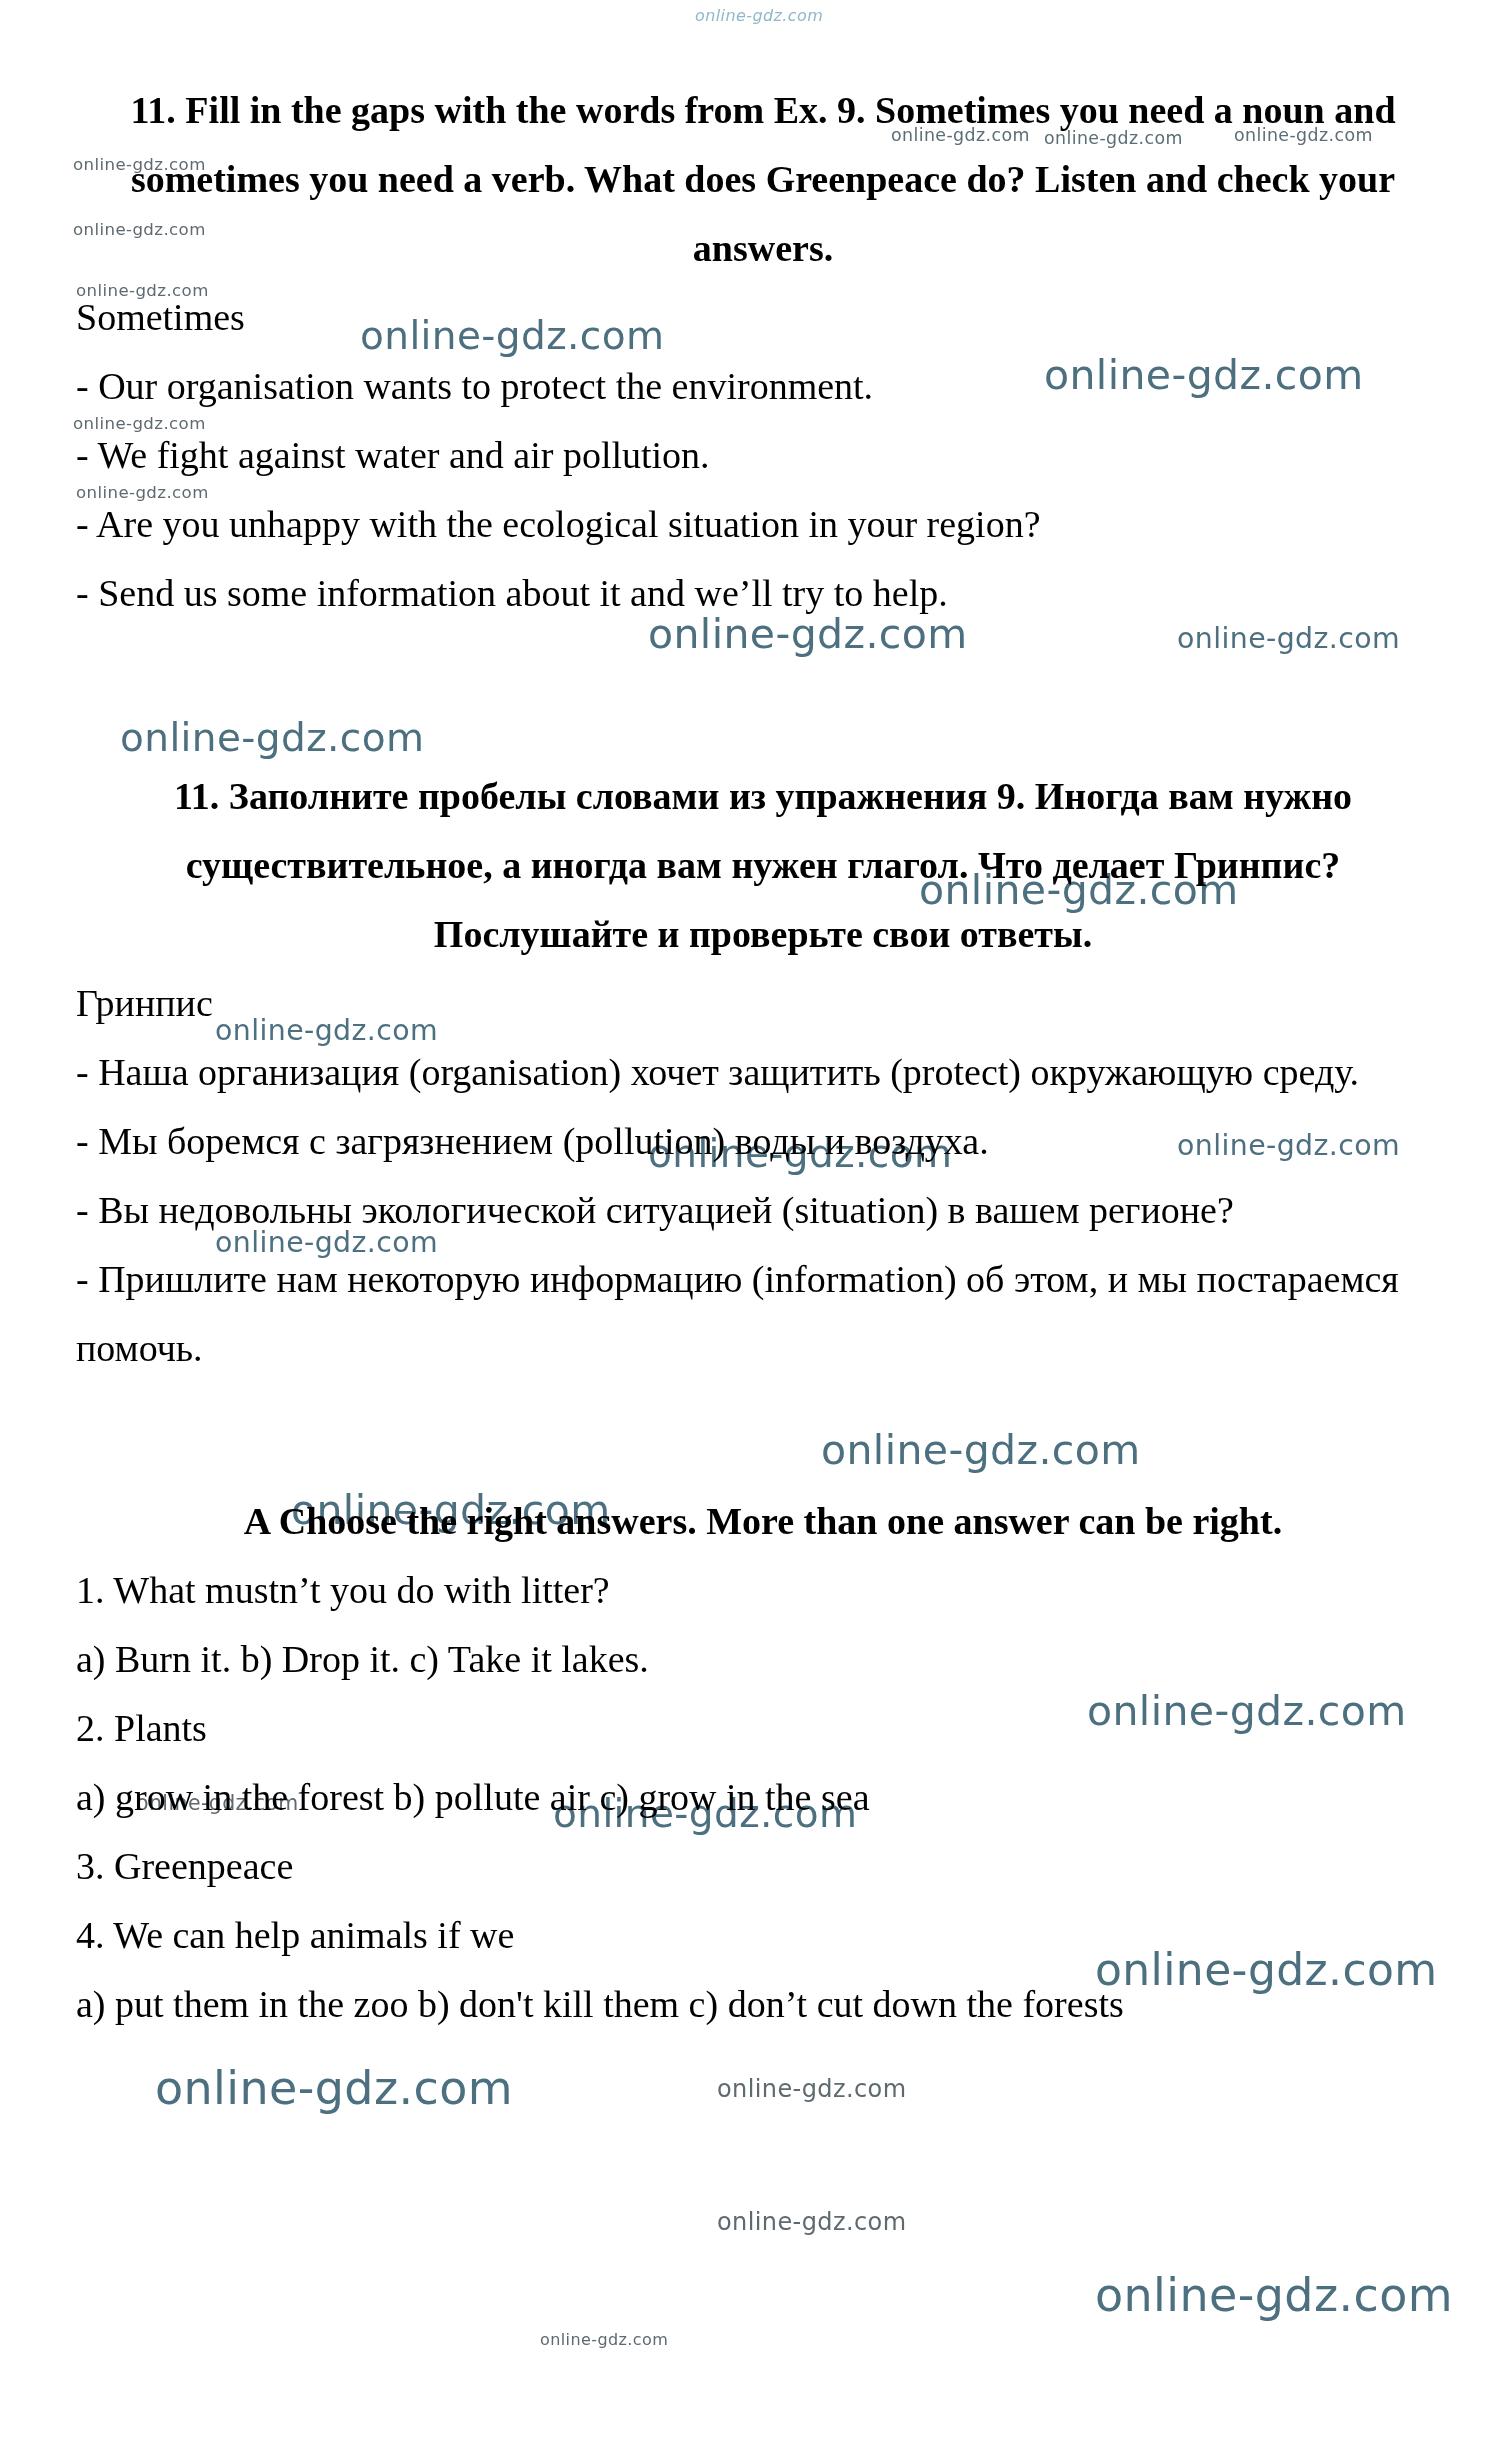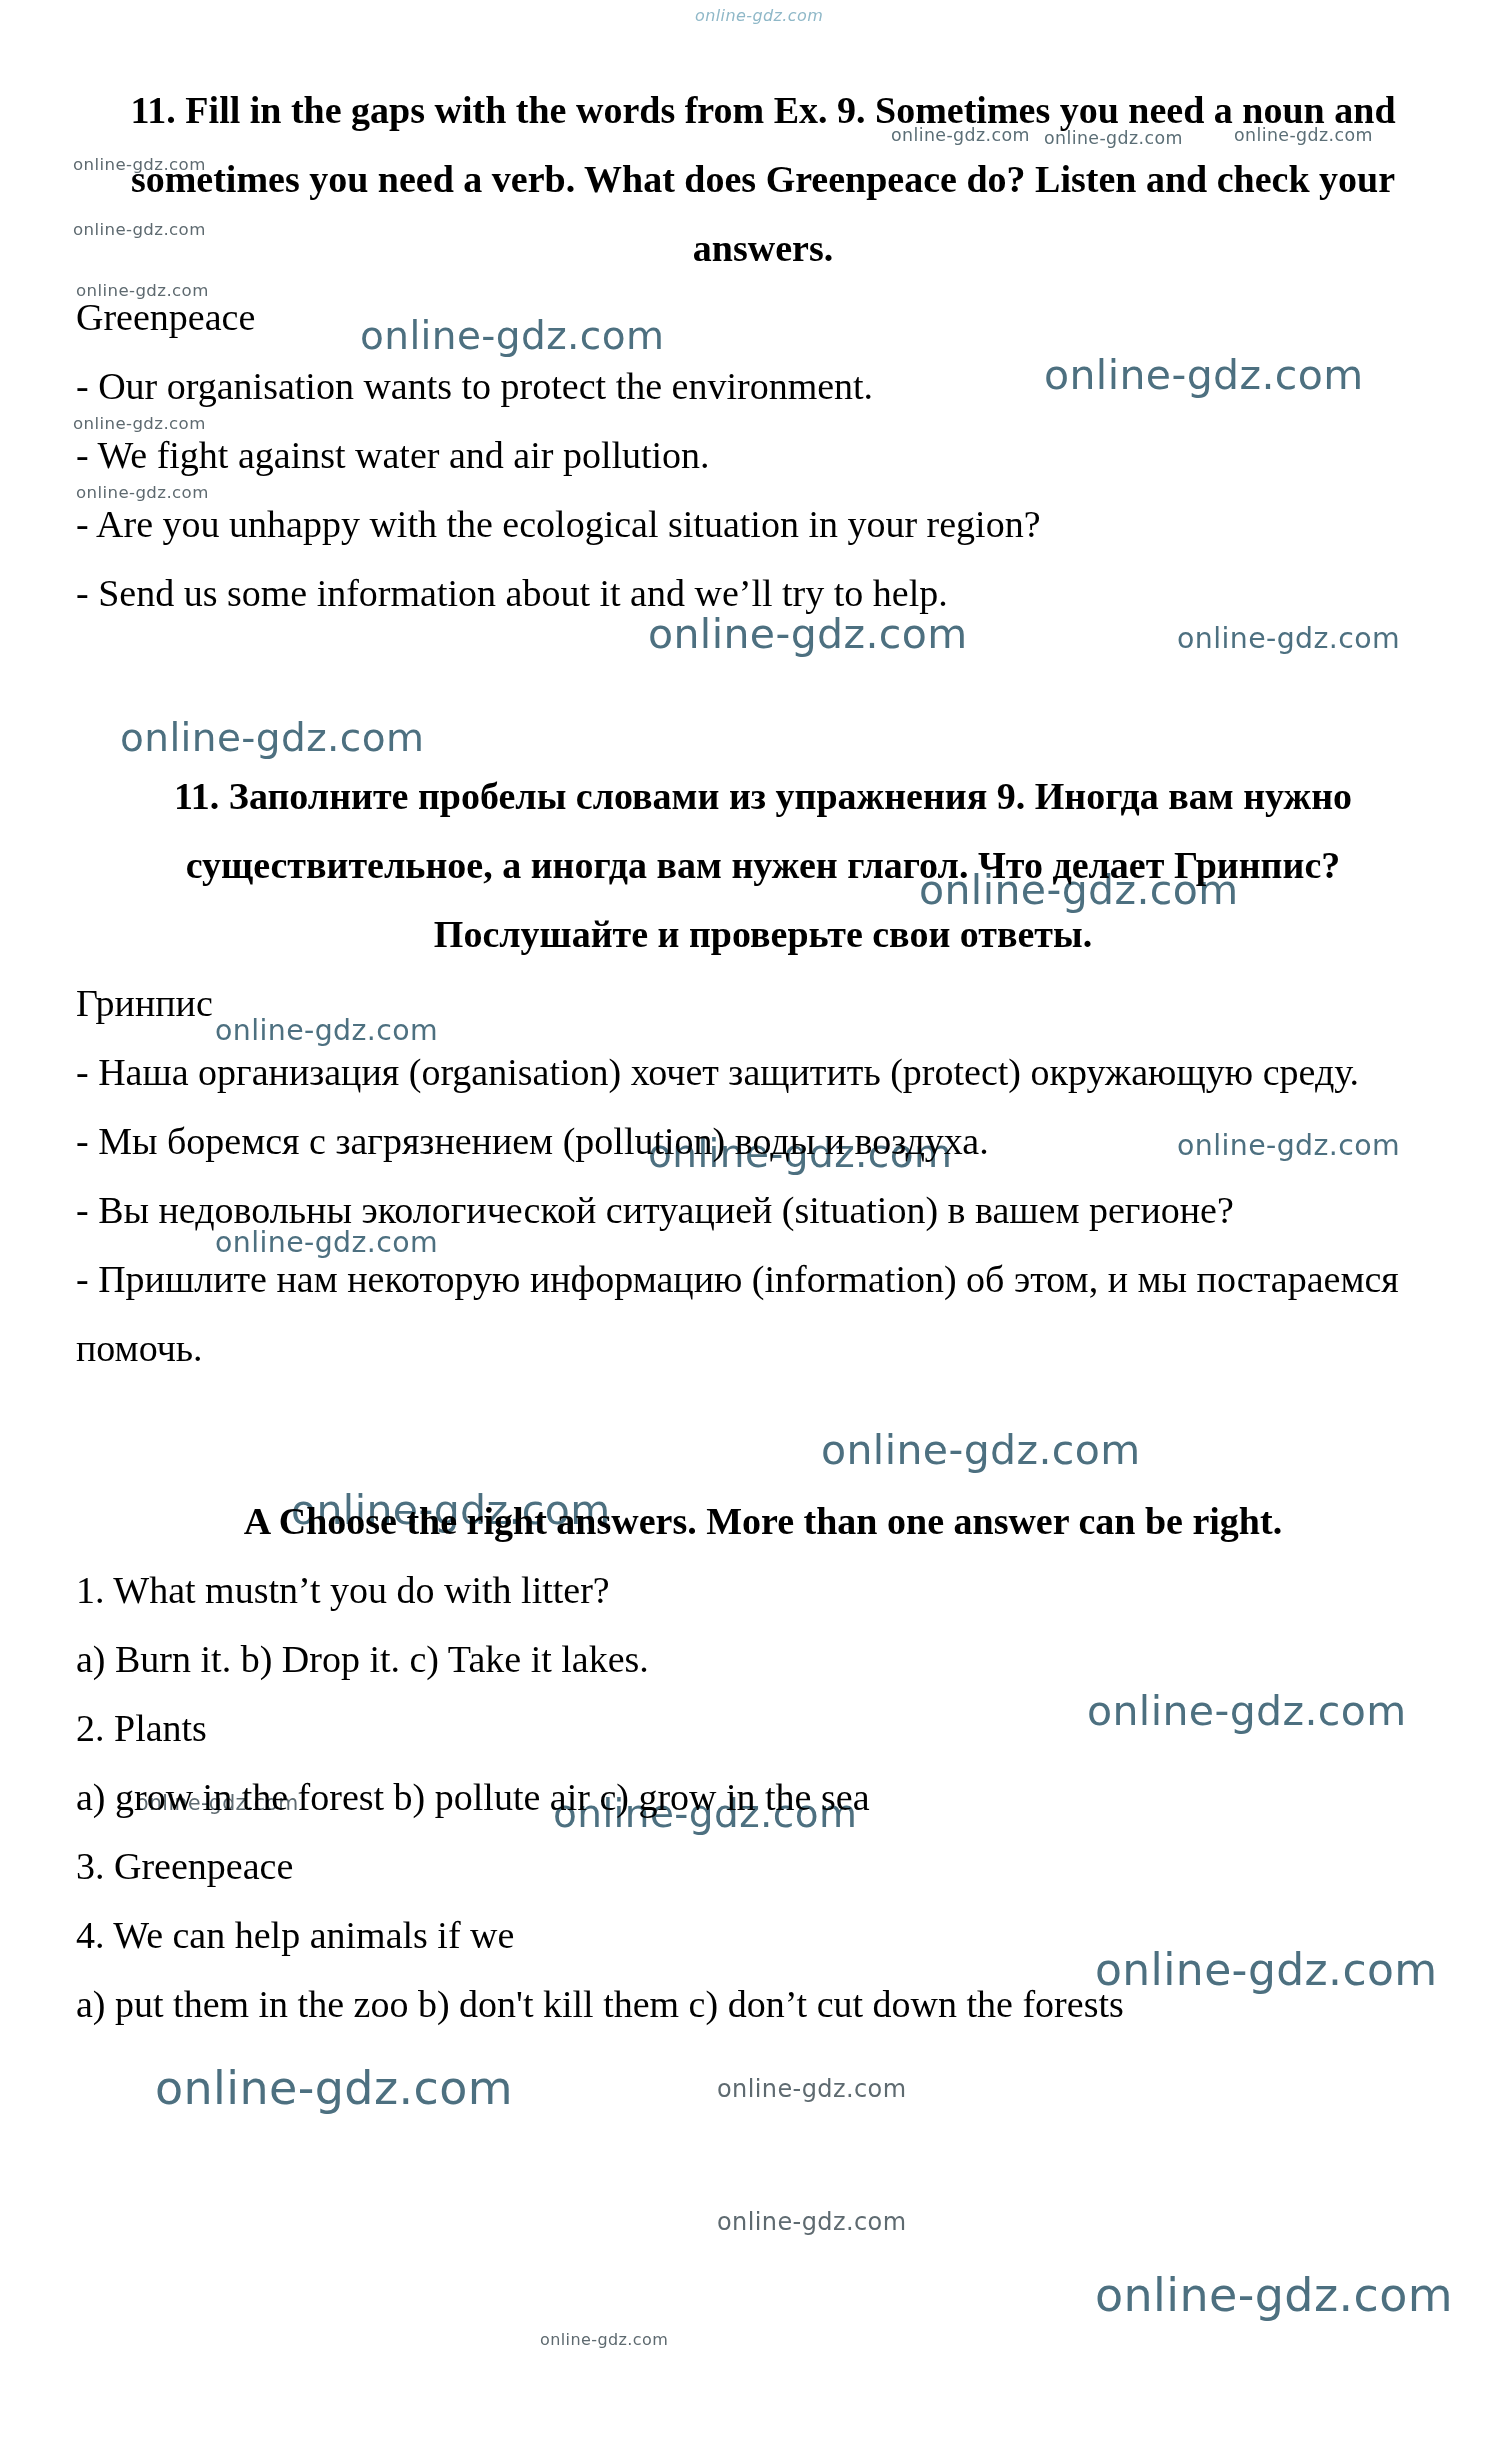--- a/index.html
+++ b/index.html
@@ -72,21 +72,21 @@
       <span class="wm" style="left: 717px; top: 2075px; font-size: 24px; color: rgb(94, 106, 112);">online-gdz.com</span>
       <span class="wm" style="left: 717px; top: 2208px; font-size: 24px; color: rgb(94, 106, 112);">online-gdz.com</span>
       <span class="wm" style="left: 1095px; top: 2268px; font-size: 46px;">online-gdz.com</span>
       <span class="wm" style="left: 540px; top: 2330px; font-size: 16px; color: rgb(94, 106, 112);">online-gdz.com</span>
     </div>
 
   <div class="content">
 
     <div class="section-en">
       <p class="bold">11. Fill in the gaps with the words from Ex. 9. Sometimes you need a noun and sometimes you need a verb. What does Greenpeace do? Listen and check your answers.</p>
-      <p>Greenpeace</p>
+      <p>Sometimes</p>
       <p>- Our organisation wants to protect the environment.</p>
       <p>- We fight against water and air pollution.</p>
       <p>- Are you unhappy with the ecological situation in your region?</p>
       <p>- Send us some information about it and we’ll try to help.</p>
     </div>
 
     <div class="section-ru">
       <p class="bold">11. Заполните пробелы словами из упражнения 9. Иногда вам нужно существительное, а иногда вам нужен глагол. Что делает Гринпис? Послушайте и проверьте свои ответы.</p>
       <p>Гринпис</p>
       <p>- Наша организация (organisation) хочет защитить (protect) окружающую среду.</p>

